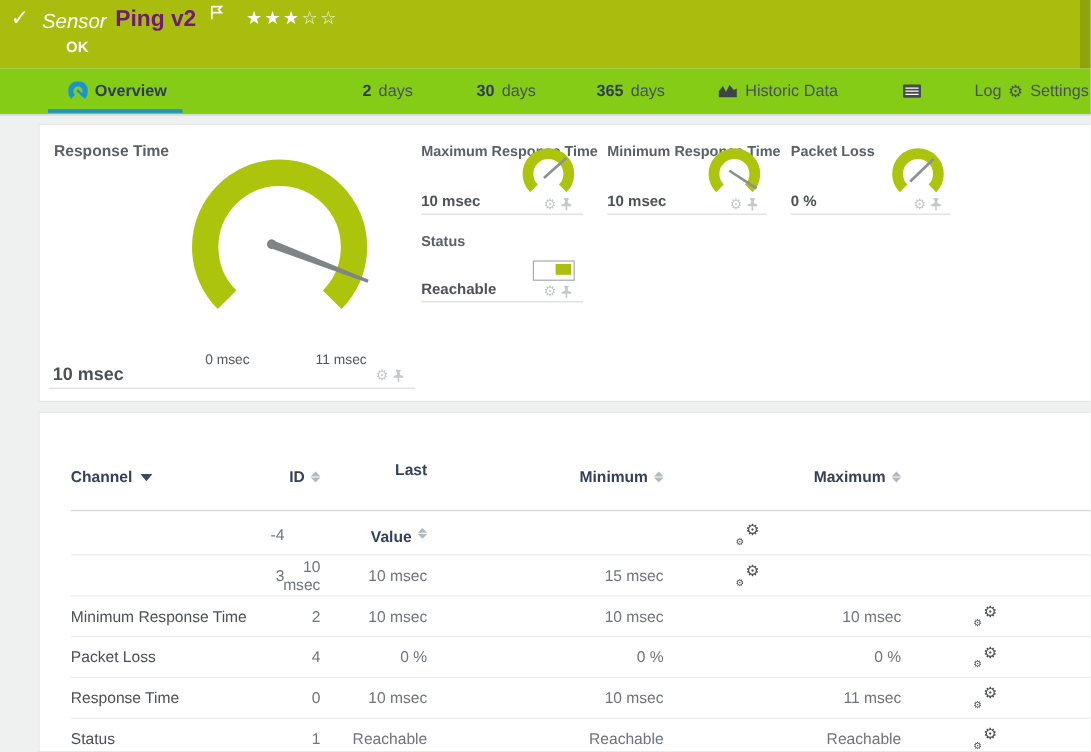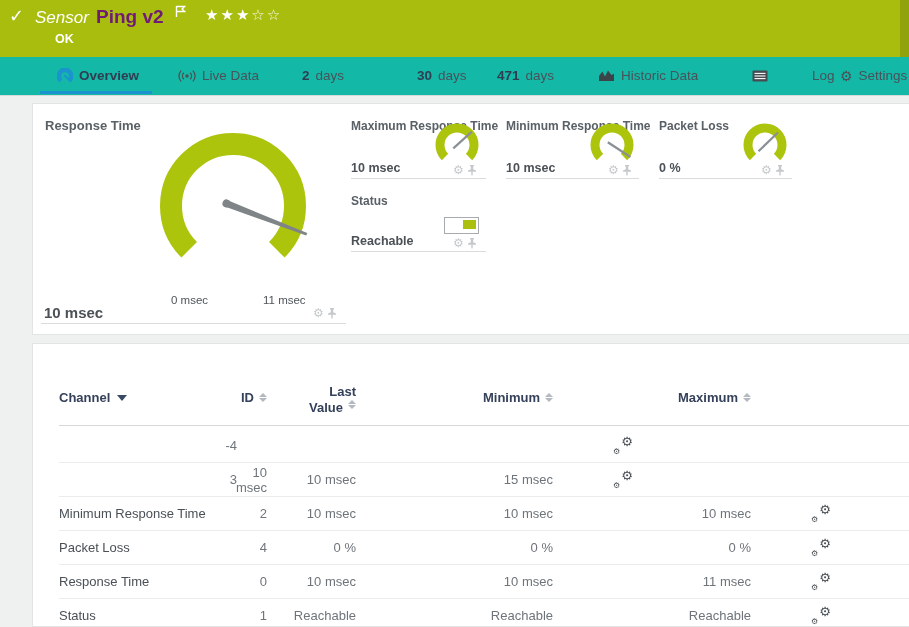--- a/index.html
+++ b/index.html
@@ -15,21 +15,21 @@
   .hdr{position:absolute;top:0;left:0;width:909px;height:57px;background:#a8bd0e;}
   .hdr-scroll{position:absolute;top:0;right:0;width:9px;height:57px;background:rgba(0,0,0,.14);}
   .hdr-check{position:absolute;left:9px;top:5px;color:#fff;font-size:18px;font-weight:bold;}
   .hdr-type{position:absolute;left:35px;top:8px;color:#fff;font-size:17px;font-style:italic;}
   .hdr-name{position:absolute;left:96px;top:6px;color:#701a75;font-size:19px;font-weight:bold;}
   .hdr-flag{position:absolute;left:175px;top:4px;}
   .hdr-stars{position:absolute;left:205px;top:6px;color:#fff;font-size:15px;letter-spacing:2px;}
   .hdr-status{position:absolute;left:55px;top:32px;color:#fff;font-size:12.5px;font-weight:bold;}
 
   
-  .tabbar{position:absolute;top:57px;left:0;width:909px;height:38px;background:#14b8a6;border-bottom:1px solid #d8dbdb;}
+  .tabbar{position:absolute;top:57px;left:0;width:909px;height:38px;background:#84cc16;border-bottom:1px solid #d8dbdb;}
   .tab{position:absolute;top:0;height:37px;display:flex;align-items:center;gap:6px;cursor:pointer;
        font-size:13.5px;color:#49525a;white-space:nowrap;}
   .tab .num{font-weight:bold;color:#2f3d52;}
   .tab.active{color:#2f3d52;font-weight:bold;}
   .tab-underline{position:absolute;left:40px;top:91px;width:112px;height:3px;background:#1a93cf;}
   .ticon{display:inline-block;line-height:0;}
   .gearglyph{font-size:14px;color:#4a5054;line-height:1;}
 
   
   .panel{position:absolute;background:#fff;border:1px solid #e3e5e5;border-right:none;box-sizing:border-box;}
@@ -93,42 +93,33 @@
   <div class="tab active" style="left:57px;">
     <span class="ticon">
       <svg width="16" height="16" viewBox="0 0 16 16">
         <path d="M3.9 12.7 A6.2 6.2 0 1 1 12.1 12.7" fill="none" stroke="#1a93cf" stroke-width="4.6"></path>
         <line x1="7.2" y1="7.2" x2="12.6" y2="12.2" stroke="#1a93cf" stroke-width="2"></line>
       </svg>
     </span>
     <span>Overview</span>
   </div>
 
-  <div class="tab" style="left:178px;">
-    <span class="ticon">
-      <svg width="18" height="14" viewBox="0 0 18 14">
-        <circle cx="9" cy="7" r="1.7" fill="#4a5054"></circle>
-        <path d="M5.8 3.8a4.6 4.6 0 0 0 0 6.4 M3.2 1.6a7.6 7.6 0 0 0 0 10.8 M12.2 3.8a4.6 4.6 0 0 1 0 6.4 M14.8 1.6a7.6 7.6 0 0 1 0 10.8" fill="none" stroke="#4a5054" stroke-width="1.3"></path>
-      </svg>
-    </span>
-    <span>Live Data</span>
-  </div>
 
   <div class="tab" style="left:302px;">
     <span class="num">2</span>
     <span>days</span>
   </div>
 
-  <div class="tab" style="left:397px;margin-left:20px;">
+  <div class="tab" style="left:397px;">
     <span class="num">30</span>
     <span>days</span>
   </div>
 
   <div class="tab" style="left:497px;">
-    <span class="num">471</span>
+    <span class="num">365</span>
     <span>days</span>
   </div>
 
   <div class="tab" style="left:598px;">
     <span class="ticon">
       <svg width="17" height="13" viewBox="0 0 17 13">
         <path d="M1 12 V7 L4.4 2.6 L7 7.6 L10 1.6 L13.4 6 L16 4.8 V12 Z" fill="#3d4449"></path>
       </svg>
     </span>
     <span>Historic Data</span>
@@ -263,21 +254,21 @@
     </div>
     <div class="cell colR" style="padding-top:14px;">
       <span>ID</span>
       <span class="sortstack">
           <i class="up"></i>
           <i class="dn"></i>
         </span>
     </div>
     <div style="justify-self:end;text-align:right;padding-right:8px;padding-top:8px;line-height:16px;">
       <div>Last</div>
-      <div style="display:flex;gap:5px;justify-content:flex-end;">
+      <div style="display:flex;gap:5px;justify-content:flex-end;margin-top:40px;">
         <span>Value</span>
         <span class="sortstack">
             <i class="up"></i>
             <i class="dn"></i>
           </span>
       </div>
     </div>
     <div class="cell colR" style="padding-top:14px;">
       <span>Minimum</span>
       <span class="sortstack">

